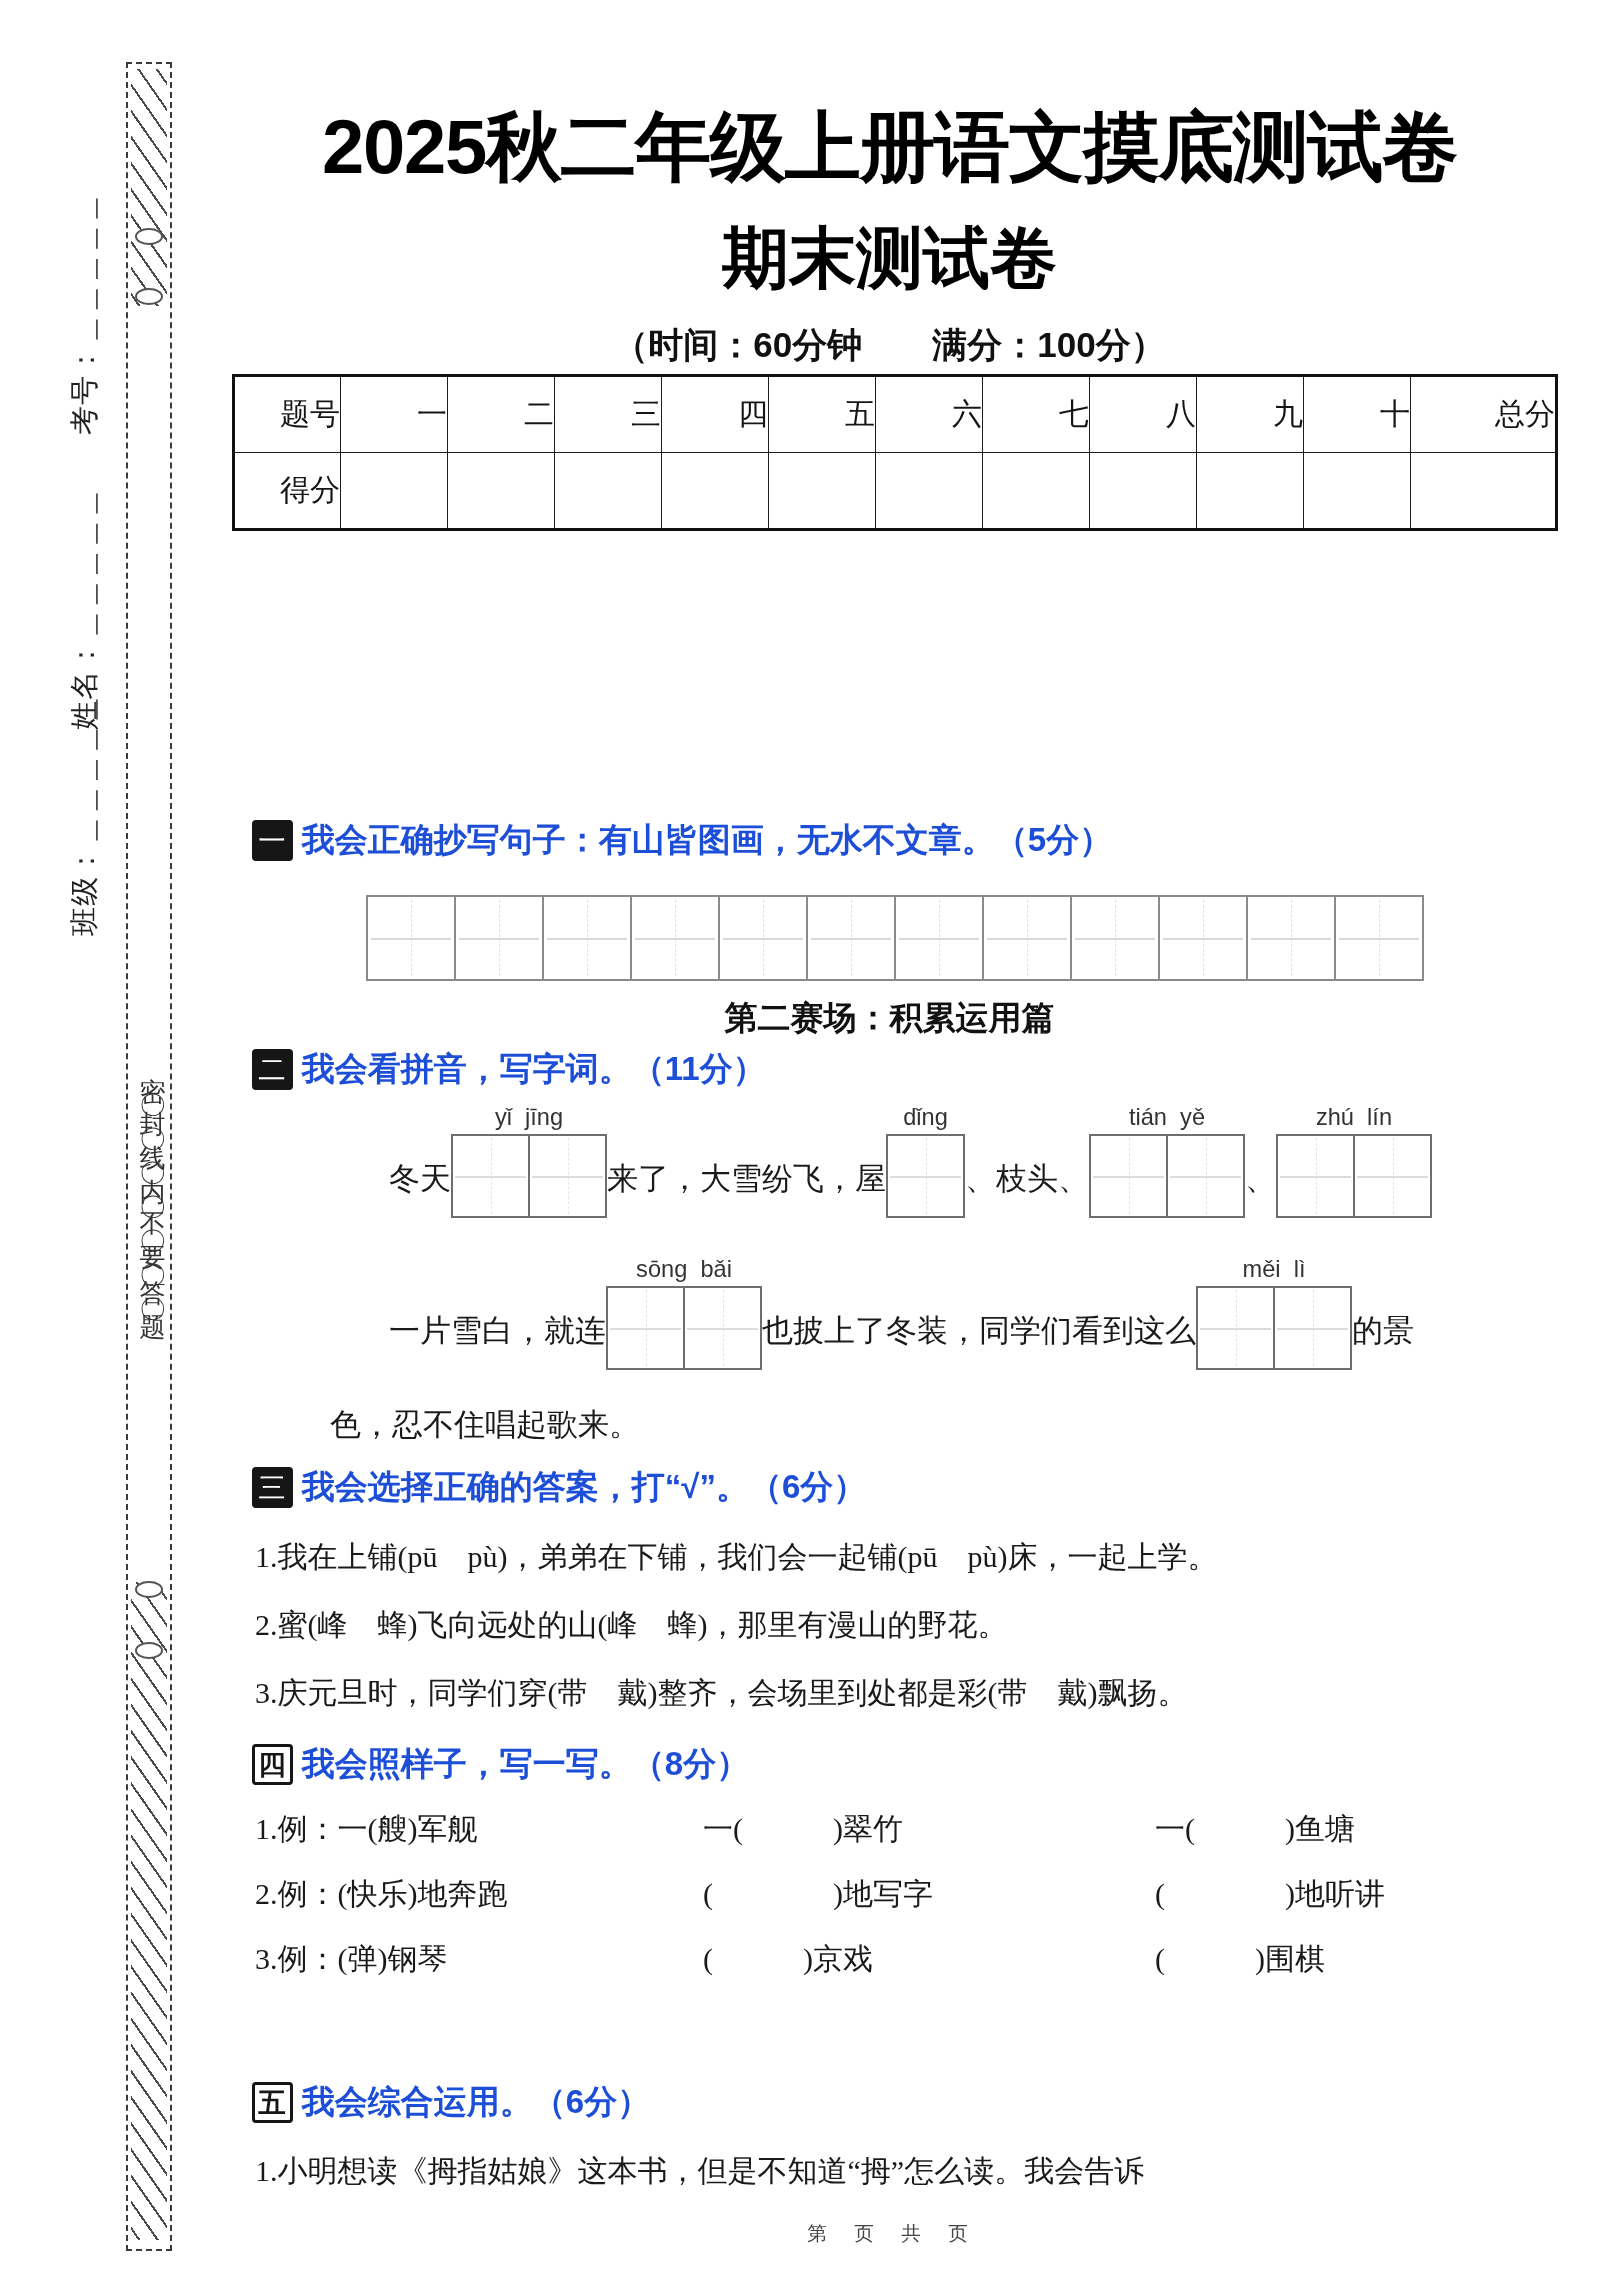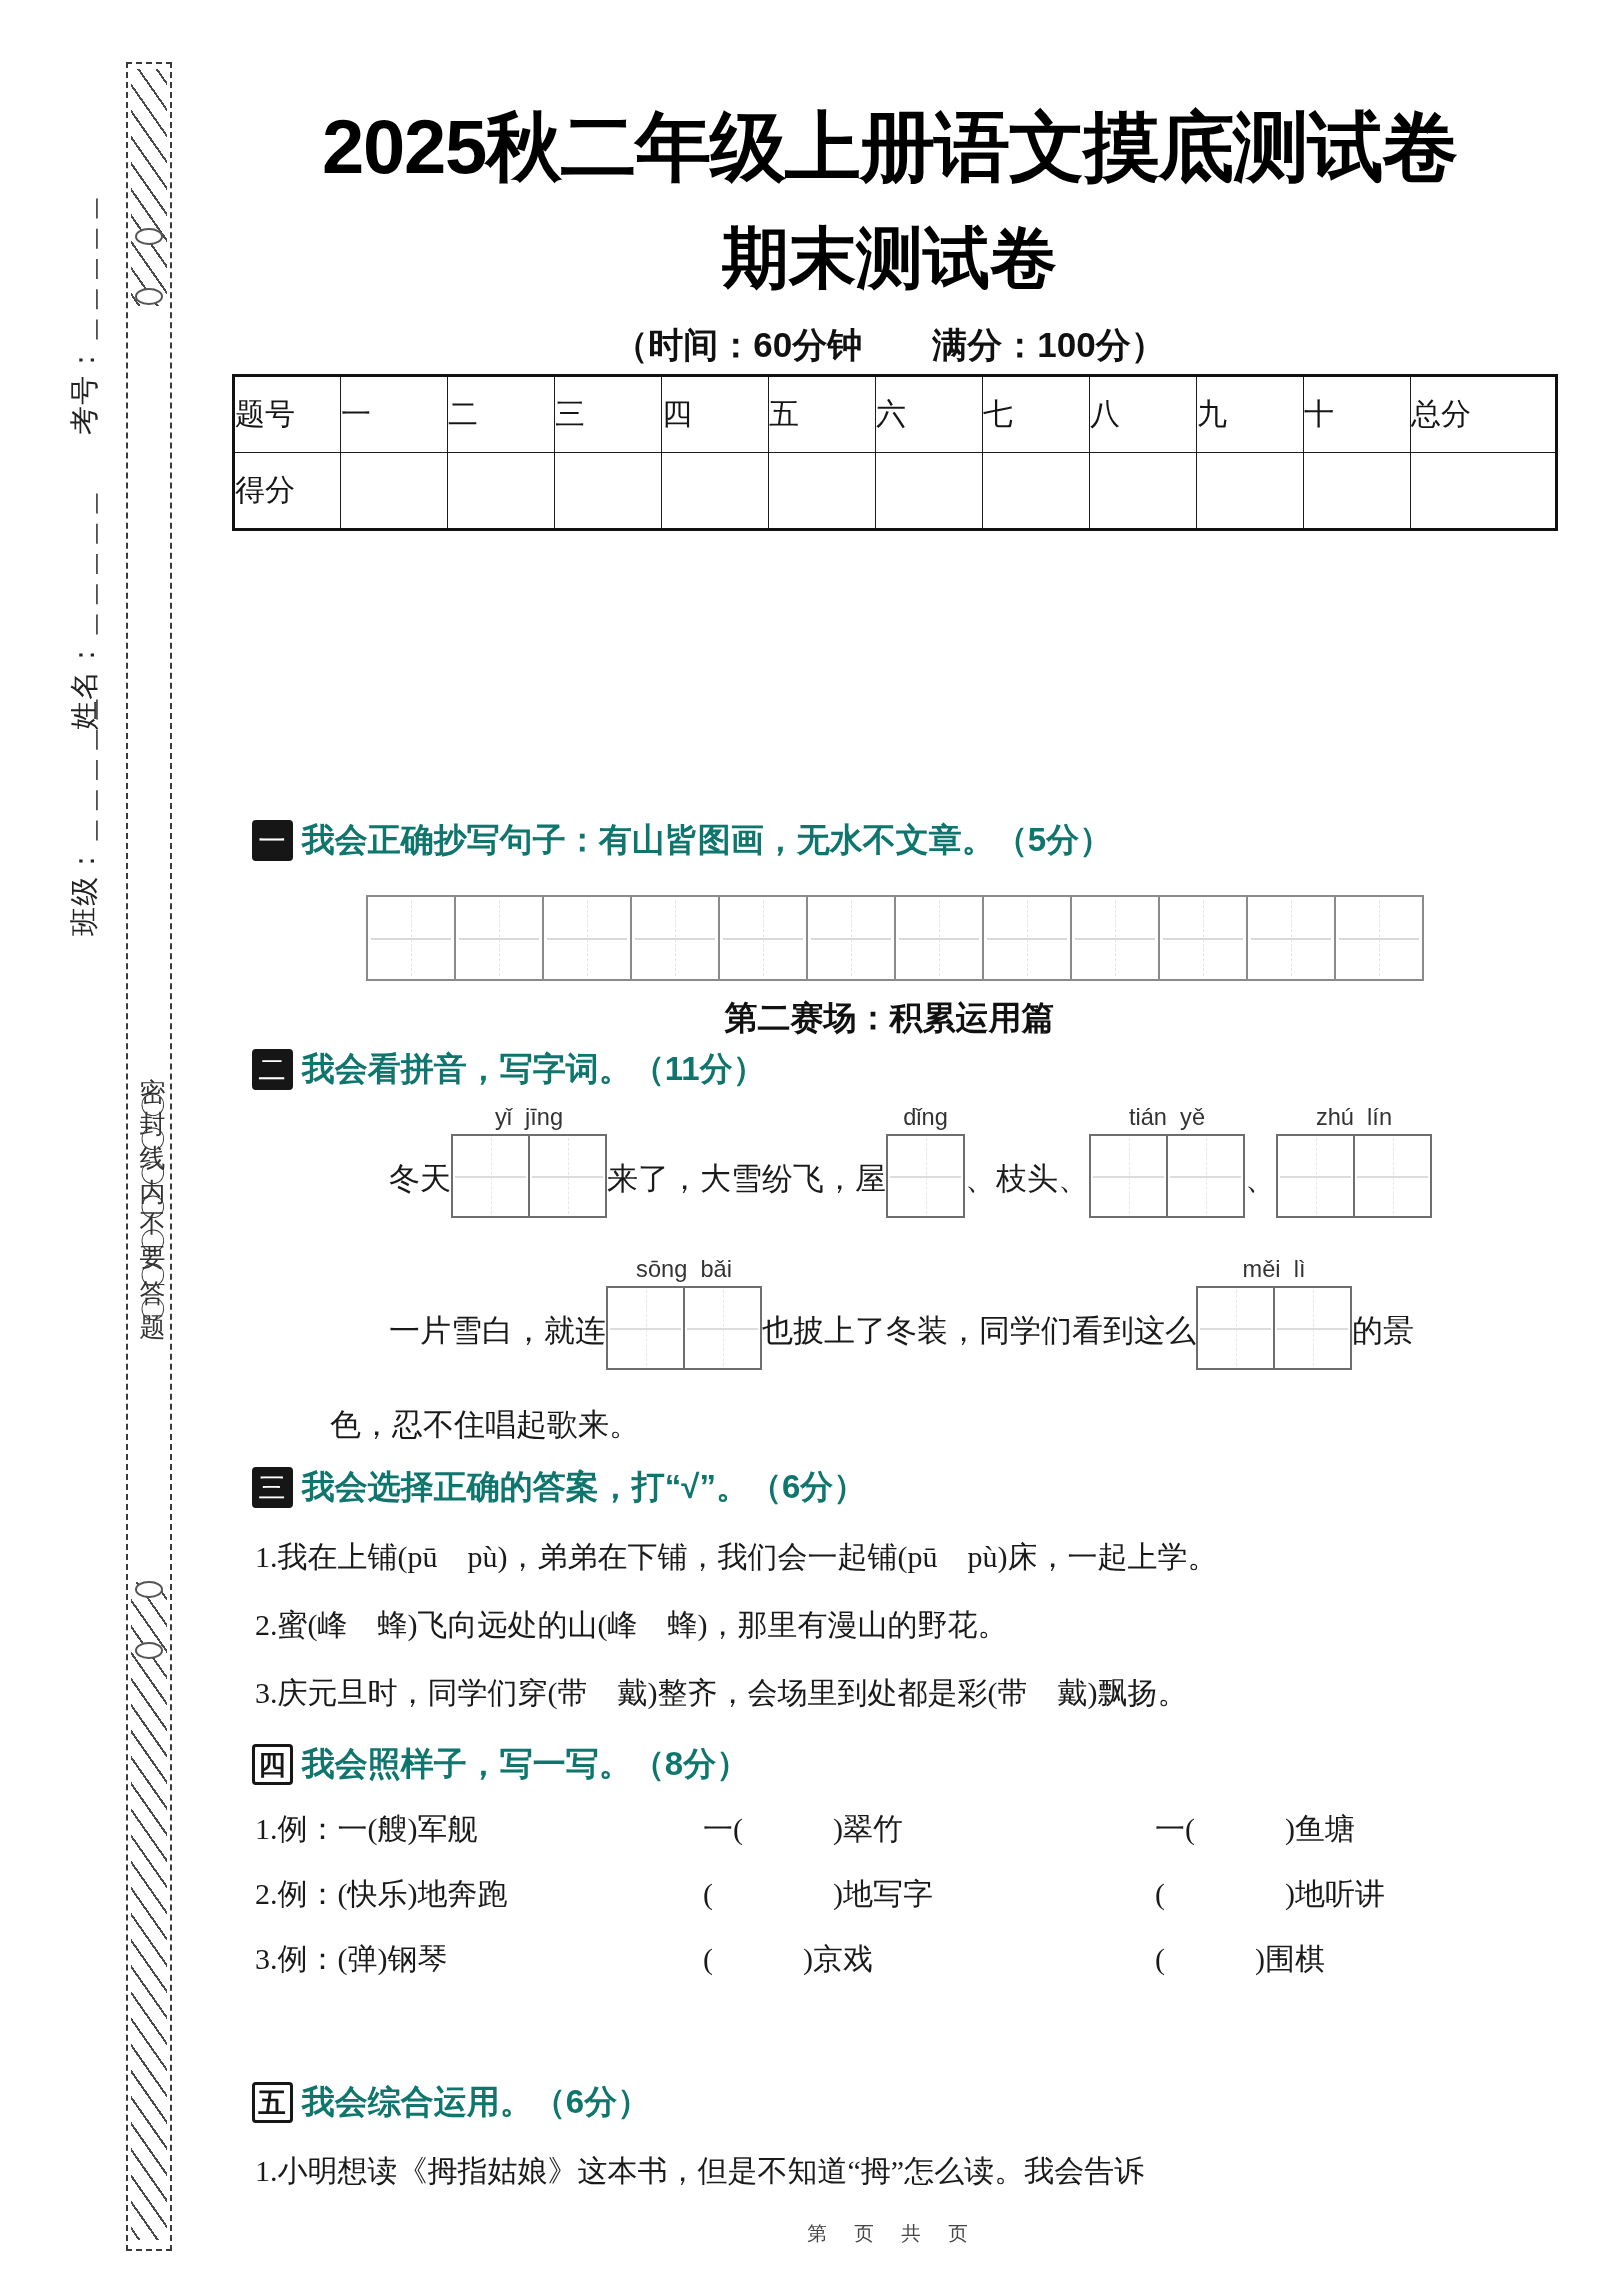--- a/index.html
+++ b/index.html
@@ -28,38 +28,38 @@
   #main{position:absolute;left:232px;top:0;width:1315px;height:2295px;}
   .abs{position:absolute;}
   .centered{left:0;width:100%;text-align:center;}
 
   .t1{font-family:"Liberation Sans",sans-serif;font-weight:900;font-size:76px;
       letter-spacing:-1.3px;white-space:nowrap;color:#000;}
   .t2{font-family:"Liberation Sans",sans-serif;font-weight:900;font-size:67px;color:#000;}
   .info{font-family:"Liberation Sans",sans-serif;font-weight:bold;font-size:35px;color:#111;}
 
   table.score{border-collapse:collapse;table-layout:fixed;width:1309px;}
-  table.score td,table.score th{border:1.3px solid #1c1c1c;height:75px;text-align:left;
+  table.score td,table.score th{border:1.3px solid #1c1c1c;height:75px;text-align:right;
       font-size:30px;font-weight:normal;font-family:"Liberation Serif",serif;padding:0;}
   table.score{border:3.3px solid #111;}
 
   .greet{left:41px;width:1155px;border:2px dashed #4a4a4a;border-radius:5.2px;box-sizing:border-box;
          padding:22px 34px 25px 34px;font-size:29.4px;line-height:61px;text-align:justify;color:#1a1a1a;}
   .greet p{margin:0;text-indent:60px;}
 
   .sec{font-family:"Liberation Sans",sans-serif;font-weight:bold;font-size:33px;color:#111;}
 
   .qhead{display:flex;align-items:center;gap:9.2px;height:43px;}
   .qicon{width:41px;height:41px;display:flex;align-items:center;justify-content:center;
          font-size:27.5px;border-radius:3.9px;box-sizing:border-box;flex:0 0 auto;
          font-family:"Liberation Sans",sans-serif;}
   .qicon.solid{background:#161616;color:#fff;}
   .qicon.outline{border:3.9px solid #161616;color:#161616;background:#fff;font-weight:bold;}
   .qtext{font-family:"Liberation Sans",sans-serif;font-weight:bold;font-size:33px;
-         color:#0f766e;white-space:nowrap;}
+         color:#1d4ed8;white-space:nowrap;}
 
   
   .grid{display:flex;}
   .gcell{width:90px;height:86px;border:2px solid #8a8a8a;margin-left:-2px;position:relative;
          box-sizing:border-box;background:#fff;}
   .gcell:first-child{margin-left:0;}
   .gcell::after{content:"";position:absolute;left:2.6px;right:2.6px;top:50%;border-top:2px solid #d9d9d9;}
   .gcell::before{content:"";position:absolute;top:2.6px;bottom:2.6px;left:50%;border-left:1.3px dashed #e2e2e2;}
 
   

